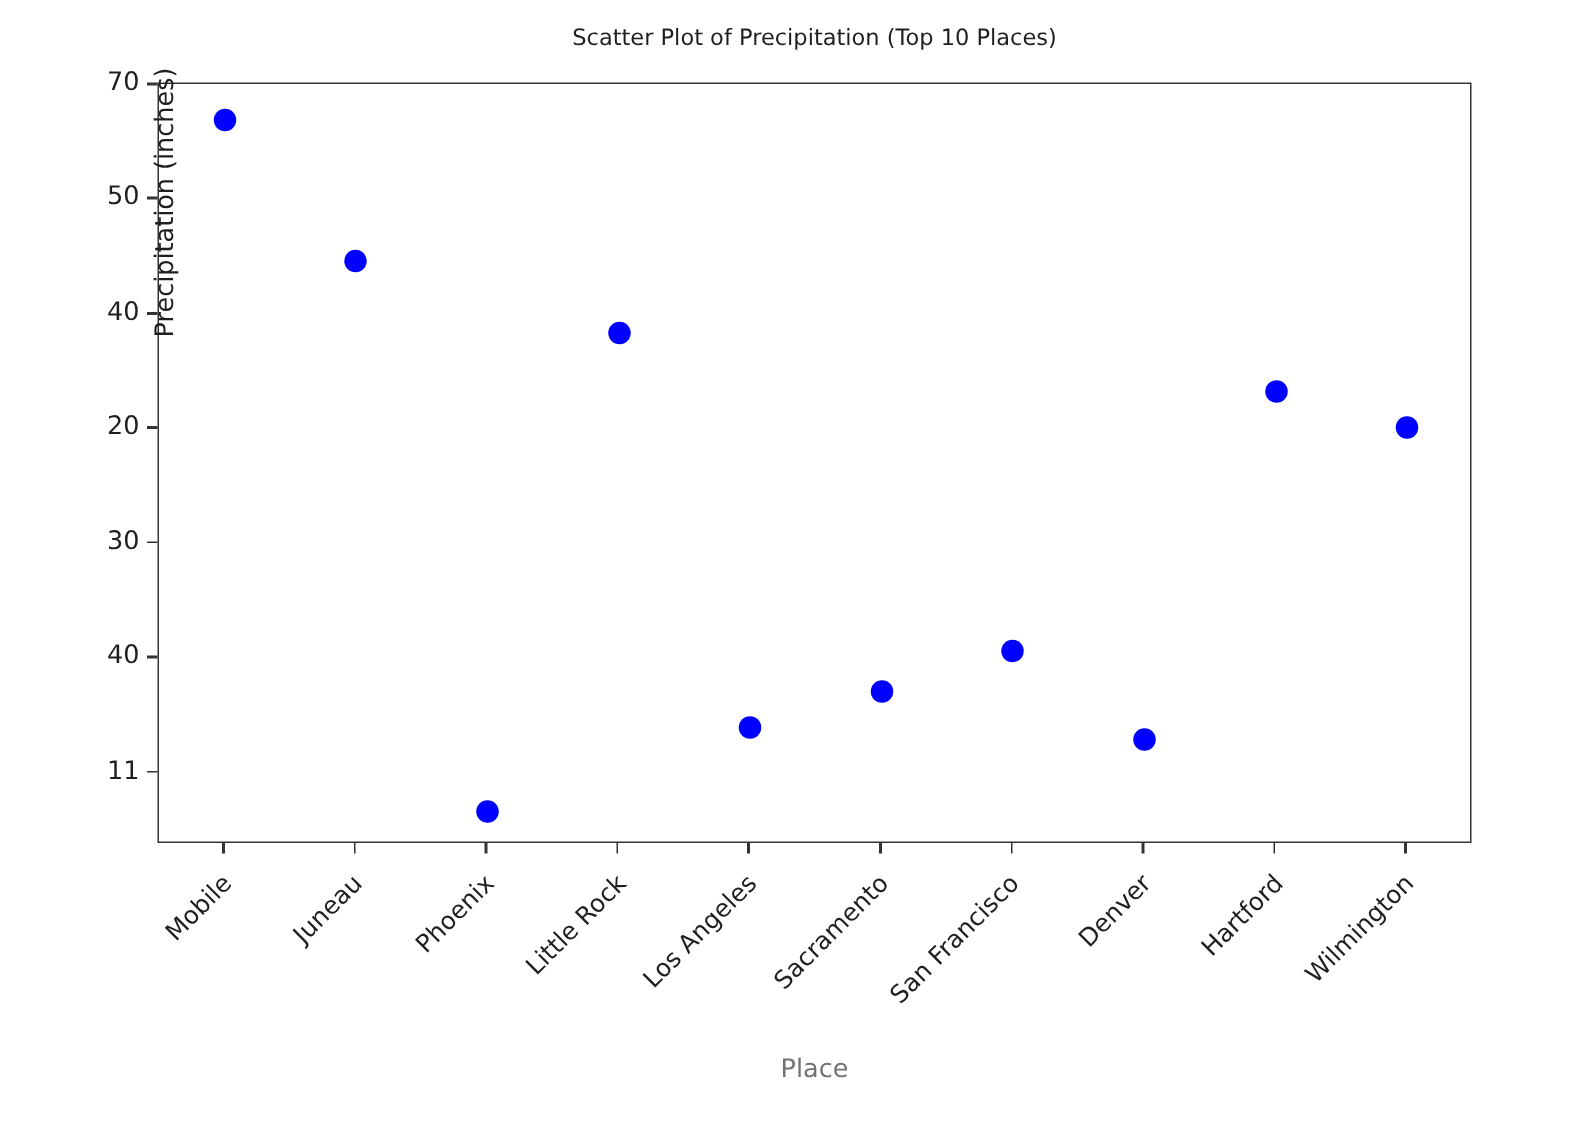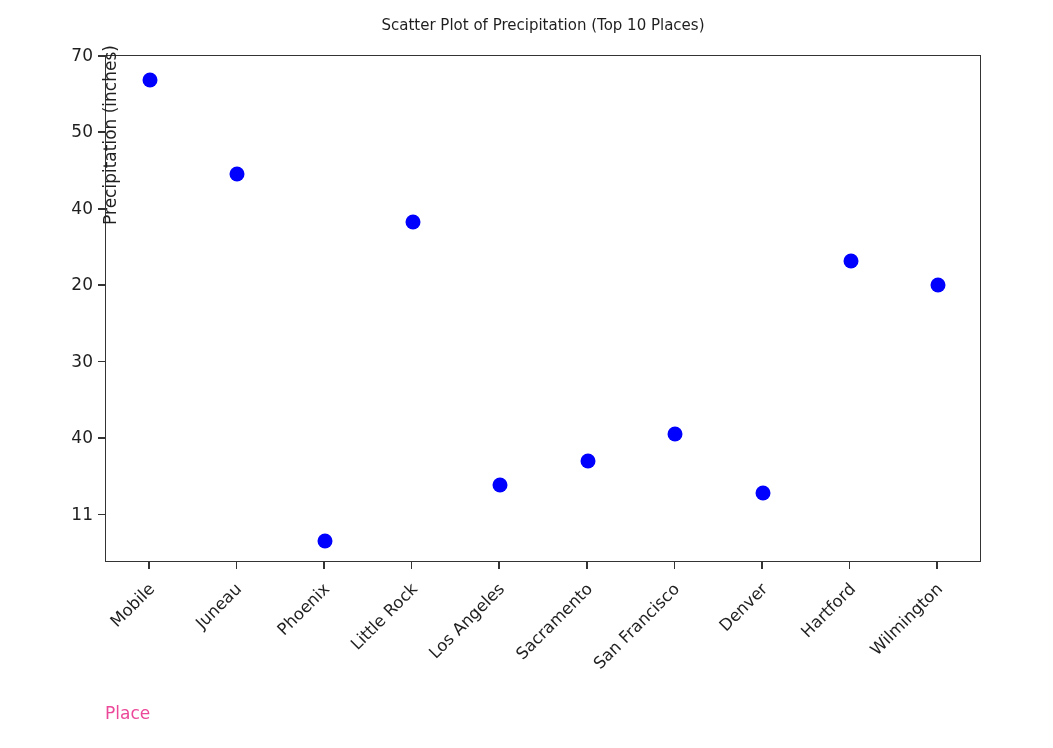--- a/index.html
+++ b/index.html
@@ -133,22 +133,23 @@
     right: 6px;
     top: 0;
     white-space: nowrap;
   }
 
   #x-axis-label {
     position: absolute;
     left: 105px;
     top: 703px;
     width: 876px;
+    text-align: center;
     font-size: 17px;
-    color: #ec4899;
+    color: #737373;
     white-space: nowrap;
   }
 </style>
 </head>
 <body>
 
 <div id="figure">
 
   <div id="chart-title">Scatter Plot of Precipitation (Top 10 Places)</div>
 

